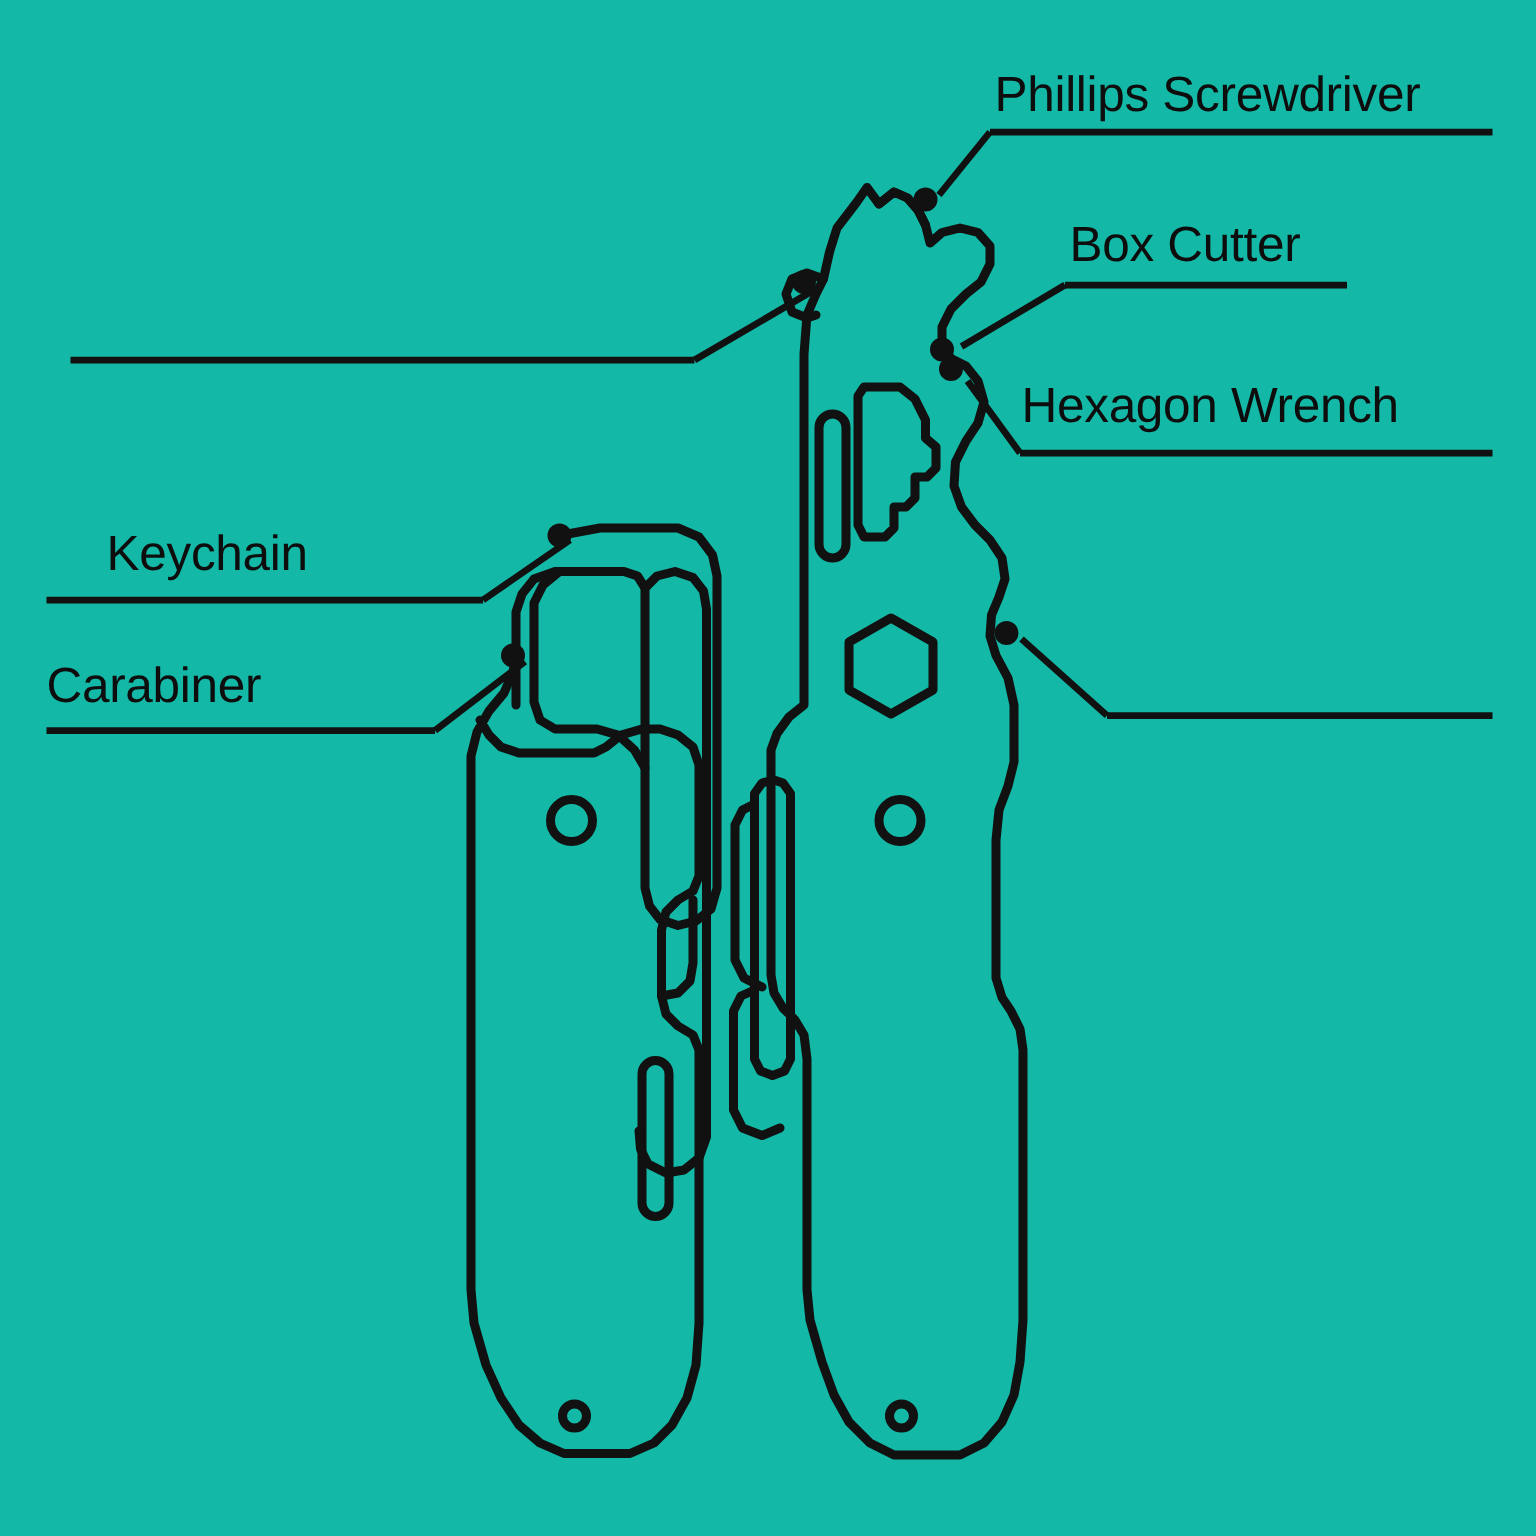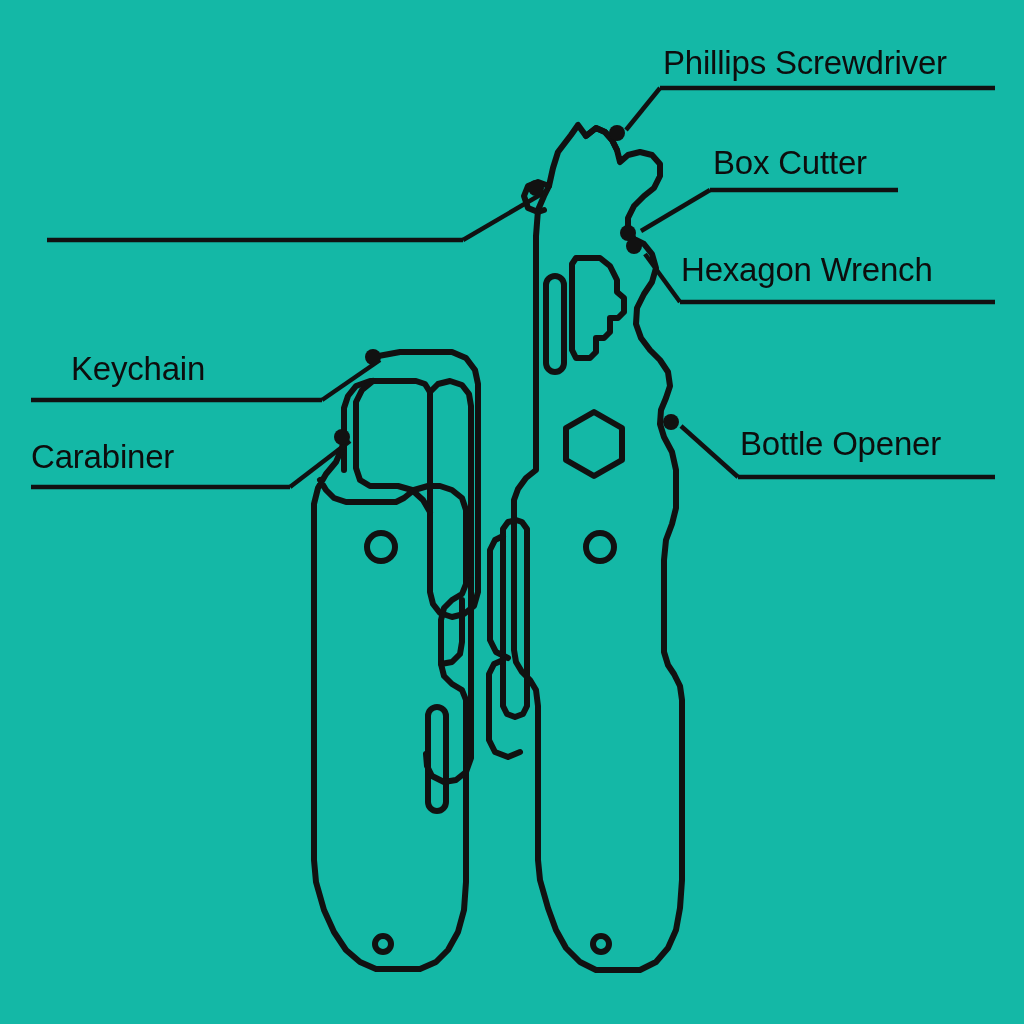--- a/index.html
+++ b/index.html
@@ -324,20 +324,19 @@
       </g>
     </g>
   </svg>
 
   <div class="callout-label align-left" style="left:663px; top:46px;">Phillips Screwdriver</div>
 
   <div class="callout-label align-left" style="left:681px; top:253px;">Hexagon Wrench</div>
 
   <div class="callout-label align-left" style="left:713px; top:146px;">Box Cutter</div>
 
-  <div class="callout-label align-left" style="left:740px; top:427px;">Bottle Opener</div>
 
 
   <div class="callout-label align-left" style="left:31px; top:352px;margin-left:40px;">Keychain</div>
 
   <div class="callout-label align-left" style="left:31px; top:440px;">Carabiner</div>
 
 </div>
 
 </body></html>

